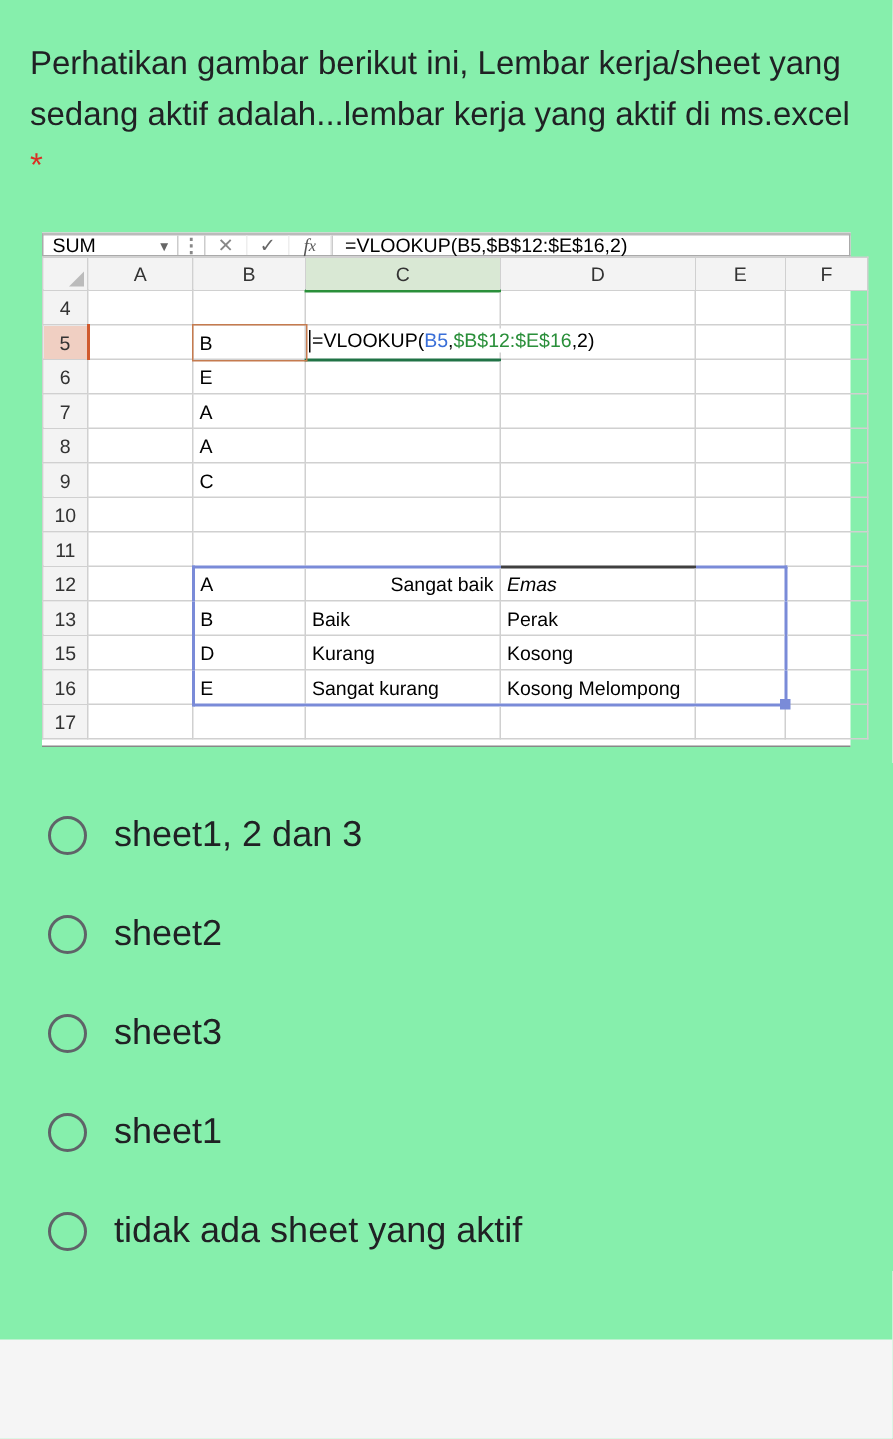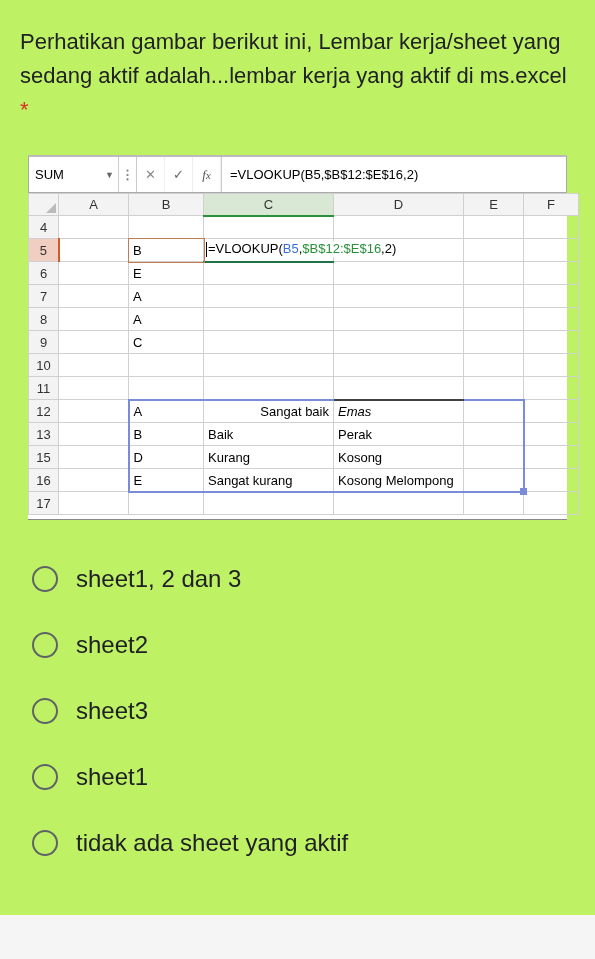--- a/index.html
+++ b/index.html
@@ -4,21 +4,21 @@
   <style>
     * { margin: 0; padding: 0; box-sizing: border-box; }
     body {
       width: 595px;
       height: 959px;
       background: linear-gradient(#d8d8d8, #f5f5f5 20px);
       font-family: Arial, sans-serif;
       padding: 0;
     }
     .card {
-      background: #bef264;
+      background: #86efac;
       margin: 0;
       padding: 25px 20px 20px 20px;
     }
     .question-text {
       font-size: 22px;
       color: #202124;
       line-height: 1.55;
       margin-bottom: 28px;
     }
     .asterisk { color: #d93025; }
@@ -26,21 +26,21 @@
       background: #fff;
       border-bottom: 1px solid #888;
       padding-bottom: 4px;
       margin: 0 8px 45px 8px;
     }
     .formula-bar {
       display: flex;
       align-items: center;
       border: 1px solid #aaa;
       border-top: 2px solid #bbb;
-      height: 38px;
+      height: 16px;
       font-size: 13px;
       background: #fff;
     }
     .name-box {
       width: 90px;
       padding: 0 6px;
       border-right: 1px solid #ccc;
       display: flex;
       align-items: center;
       height: 100%;

